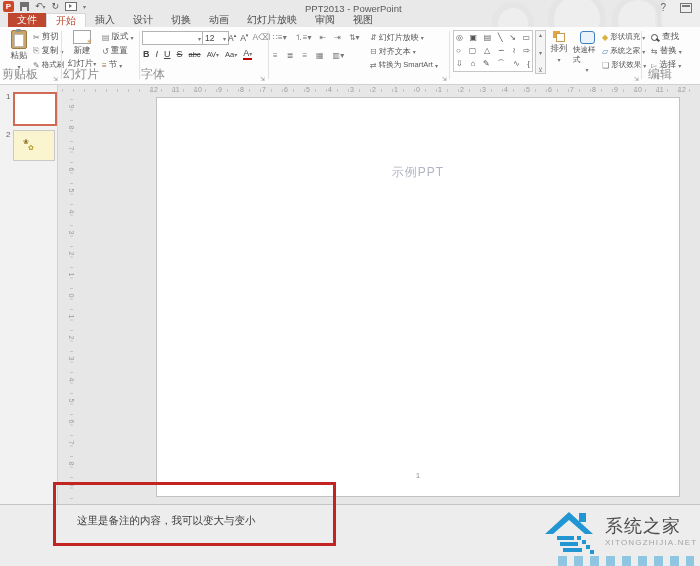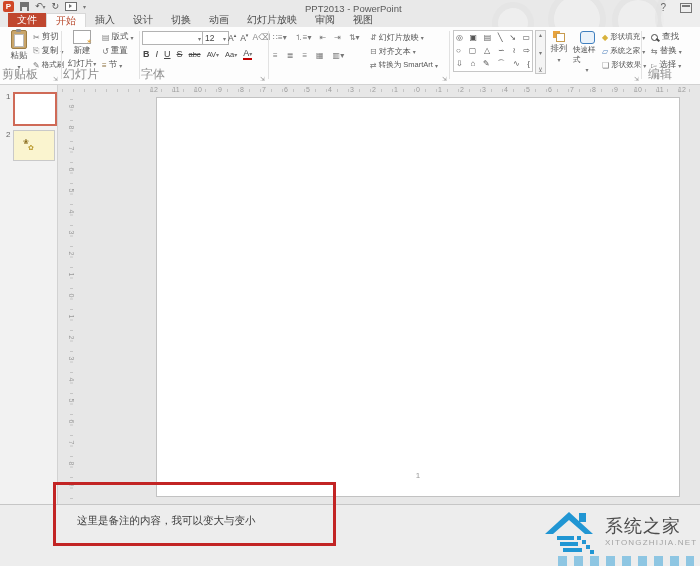--- a/index.html
+++ b/index.html
@@ -371,20 +371,21 @@
     <span style="top: 259px;">3</span>
     <span style="top: 280px;">4</span>
     <span style="top: 301px;">5</span>
     <span style="top: 322px;">6</span>
     <span style="top: 343px;">7</span>
     <span style="top: 364px;">8</span>
     <span style="top: 385px;">9</span>
   </div>
 
 <div class="slide">
+  <div class="slide-title">示例PPT</div>
   <div class="slide-num">1</div>
 </div>
 
 <div class="notes">
   <div class="notes-text">这里是备注的内容，我可以变大与变小</div>
 </div>
 
 <div class="redbox"></div>
 
 <div class="wm">

